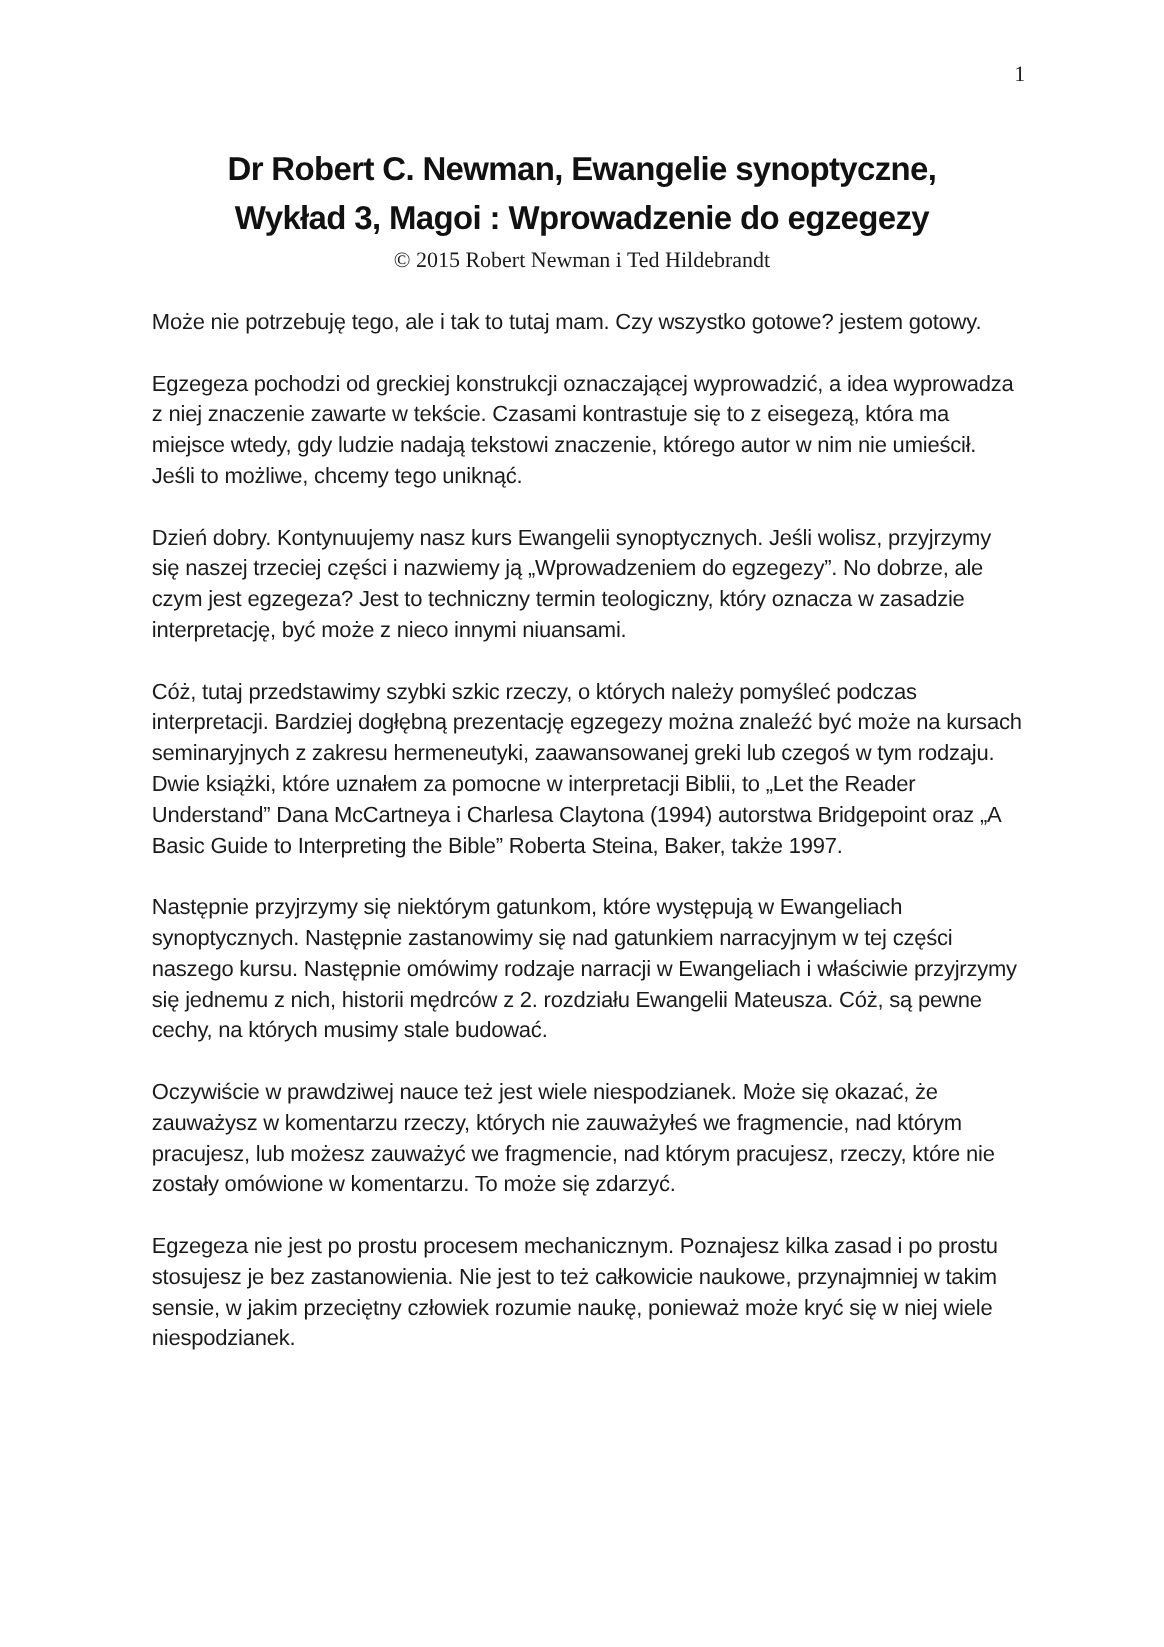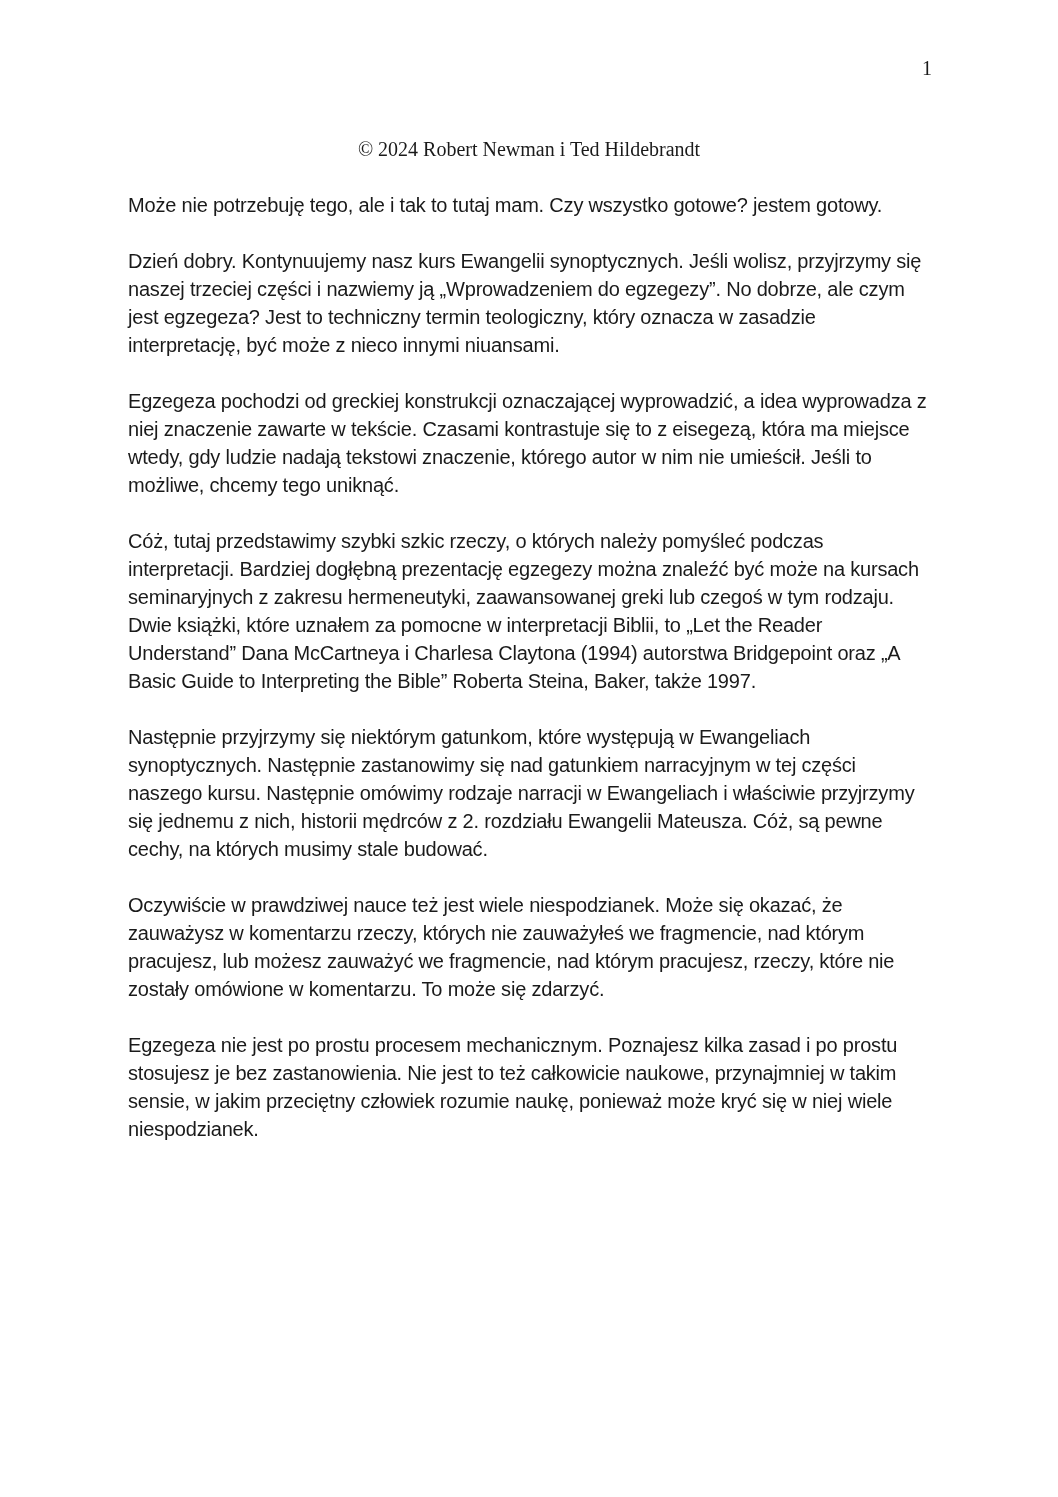--- a/index.html
+++ b/index.html
@@ -42,47 +42,51 @@
   .copyright {
     margin-top: 3px;
     font-family: "Liberation Serif", serif;
     font-size: 20px;
     line-height: 26px;
     text-align: center;
     font-weight: normal;
     color: #1a1a1a;
   }
   .body-text p {
-    margin: 28px 0 0 0;
+    margin: 28px 0 0 10px;
     font-size: 20px;
     line-height: 28px;
     letter-spacing: -0.2px;
     text-align: left;
     color: #1a1a1a;
   }
   .body-text p:first-child {
     margin-top: 29px;
   }
 </style>
 </head>
 <body>
 
 <div class="page">
 
   <div class="page-number">1</div>
 
   <div class="content">
 
+    <h1 class="doc-title">
+      <span class="title-line">Dr Robert C. Newman, Ewangelie synoptyczne,</span>
+      <span class="title-line">Wykład 3, Magoi : Wprowadzenie do egzegezy</span>
+    </h1>
 
-    <div class="copyright">© 2024 Robert Newman i Ted Hildebrandt</div>
+    <div class="copyright">© 2015 Robert Newman i Ted Hildebrandt</div>
 
     <div class="body-text">
       <p>Może nie potrzebuję tego, ale i tak to tutaj mam. Czy wszystko gotowe? jestem gotowy.</p>
+      <p>Egzegeza pochodzi od greckiej konstrukcji oznaczającej wyprowadzić, a idea wyprowadza z niej znaczenie zawarte w tekście. Czasami kontrastuje się to z eisegezą, która ma miejsce wtedy, gdy ludzie nadają tekstowi znaczenie, którego autor w nim nie umieścił. Jeśli to możliwe, chcemy tego uniknąć.</p>
       <p>Dzień dobry. Kontynuujemy nasz kurs Ewangelii synoptycznych. Jeśli wolisz, przyjrzymy się naszej trzeciej części i nazwiemy ją „Wprowadzeniem do egzegezy”. No dobrze, ale czym jest egzegeza? Jest to techniczny termin teologiczny, który oznacza w zasadzie interpretację, być może z nieco innymi niuansami.</p>
-      <p>Egzegeza pochodzi od greckiej konstrukcji oznaczającej wyprowadzić, a idea wyprowadza z niej znaczenie zawarte w tekście. Czasami kontrastuje się to z eisegezą, która ma miejsce wtedy, gdy ludzie nadają tekstowi znaczenie, którego autor w nim nie umieścił. Jeśli to możliwe, chcemy tego uniknąć.</p>
       <p>Cóż, tutaj przedstawimy szybki szkic rzeczy, o których należy pomyśleć podczas interpretacji. Bardziej dogłębną prezentację egzegezy można znaleźć być może na kursach seminaryjnych z zakresu hermeneutyki, zaawansowanej greki lub czegoś w tym rodzaju. Dwie książki, które uznałem za pomocne w interpretacji Biblii, to „Let the Reader Understand” Dana McCartneya i Charlesa Claytona (1994) autorstwa Bridgepoint oraz „A Basic Guide to Interpreting the Bible” Roberta Steina, Baker, także 1997.</p>
       <p>Następnie przyjrzymy się niektórym gatunkom, które występują w Ewangeliach synoptycznych. Następnie zastanowimy się nad gatunkiem narracyjnym w tej części naszego kursu. Następnie omówimy rodzaje narracji w Ewangeliach i właściwie przyjrzymy się jednemu z nich, historii mędrców z 2. rozdziału Ewangelii Mateusza. Cóż, są pewne cechy, na których musimy stale budować.</p>
       <p>Oczywiście w prawdziwej nauce też jest wiele niespodzianek. Może się okazać, że zauważysz w komentarzu rzeczy, których nie zauważyłeś we fragmencie, nad którym pracujesz, lub możesz zauważyć we fragmencie, nad którym pracujesz, rzeczy, które nie zostały omówione w komentarzu. To może się zdarzyć.</p>
       <p>Egzegeza nie jest po prostu procesem mechanicznym. Poznajesz kilka zasad i po prostu stosujesz je bez zastanowienia. Nie jest to też całkowicie naukowe, przynajmniej w takim sensie, w jakim przeciętny człowiek rozumie naukę, ponieważ może kryć się w niej wiele niespodzianek.</p>
     </div>
 
   </div>
 </div>
 
 </body></html>

